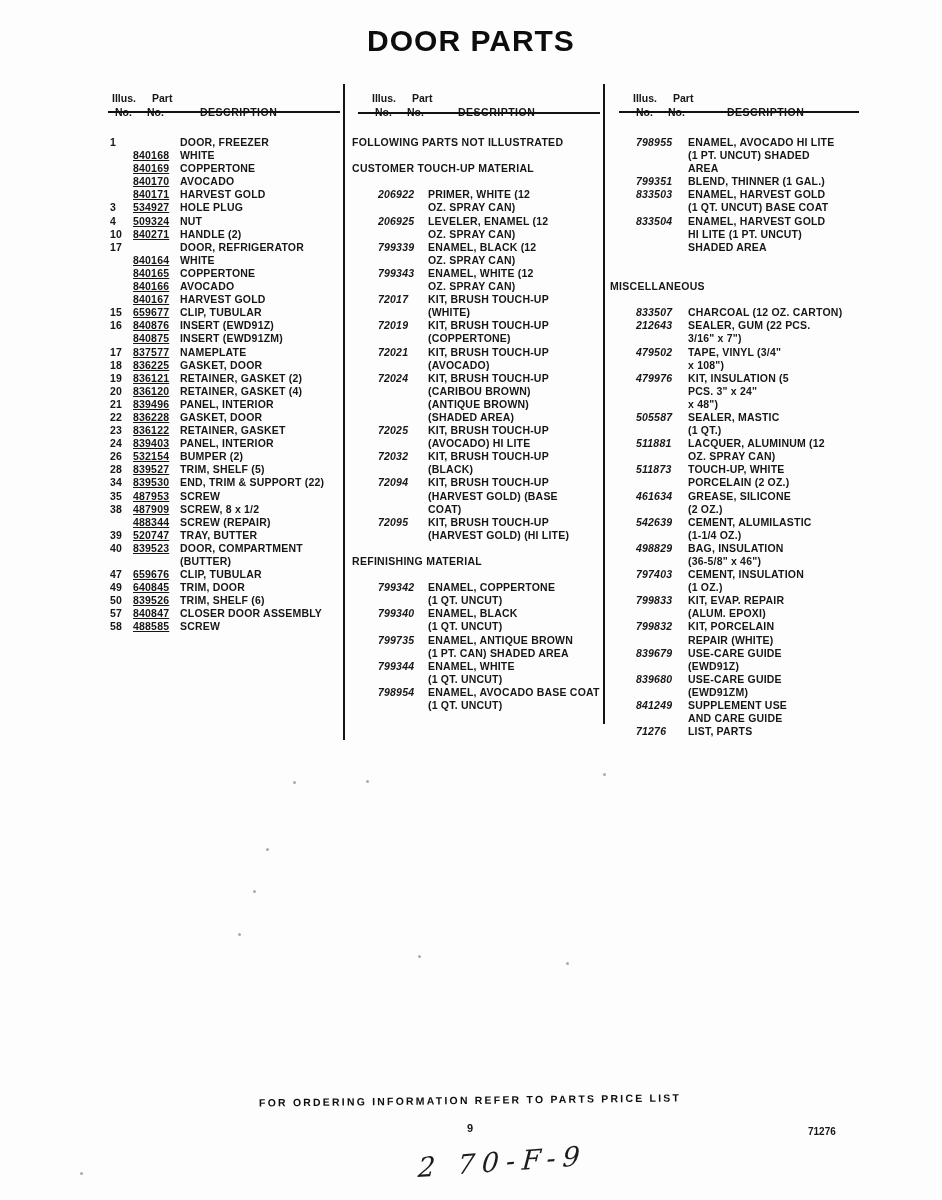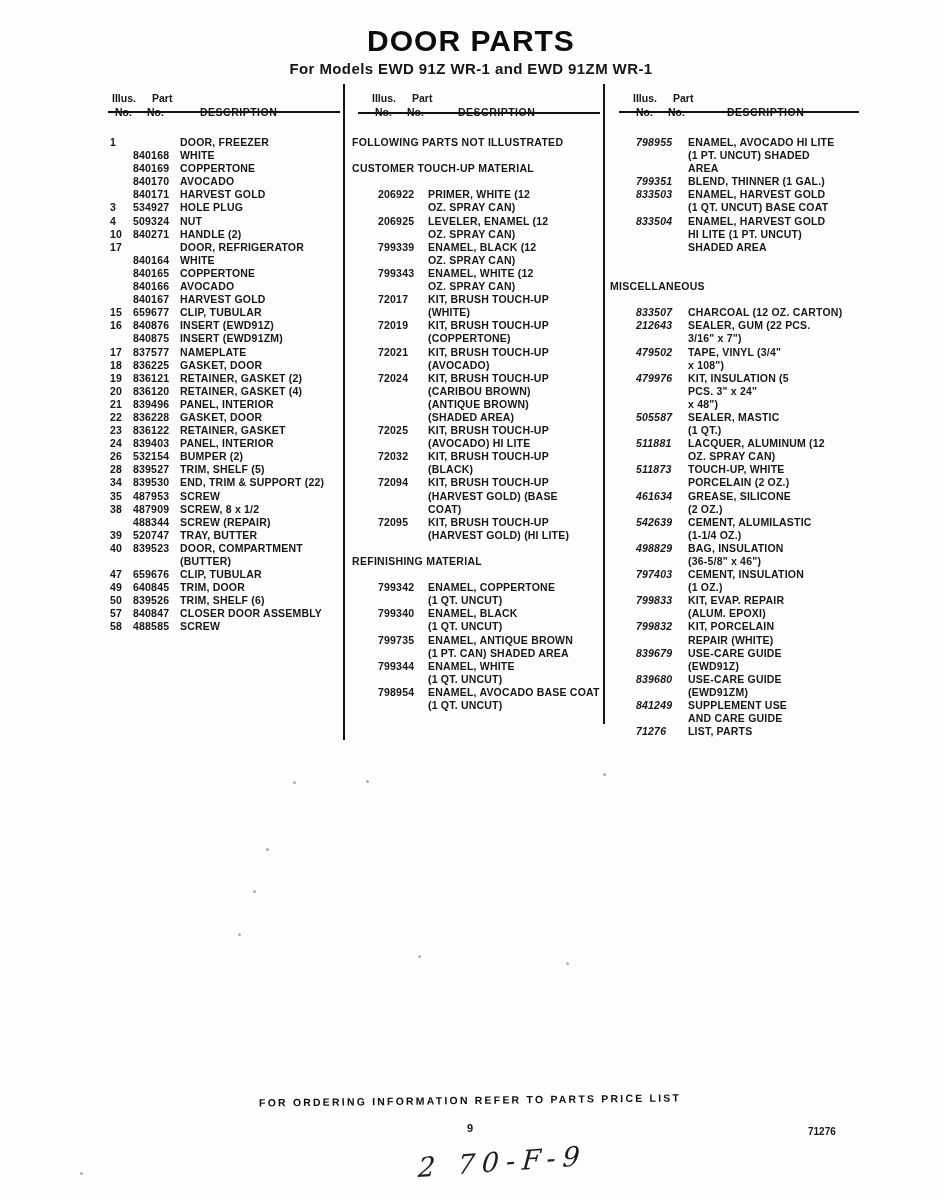--- a/index.html
+++ b/index.html
@@ -37,24 +37,24 @@
     font-size:10.5px;font-weight:bold;letter-spacing:0.2px;
     line-height:13.1px;
   }
   .row{display:flex;white-space:nowrap;height:13.1px;}
   .gap{height:13.1px;}
   .row .illus{flex:0 0 auto;}
   .row .part{flex:0 0 auto;}
   .row .desc{flex:0 0 auto;}
   .c0{left:110px;width:232px;}
   .c0 .illus{width:23px;}
-  .c0 .part{width:47px;}
+  .c0 .part{width:47px;text-decoration:underline;}
   .c1{left:352px;width:248px;}
   .c1 .illus{width:26px;}
-  .c1 .part{width:50px;}
+  .c1 .part{width:50px;font-style:italic;}
   .c2{left:610px;width:252px;}
   .c2 .illus{width:26px;}
   .c2 .part{width:52px;font-style:italic;}
   .section span{letter-spacing:0.3px;}
   
   .ordering-note{
     position:absolute;top:1094px;left:240px;width:460px;
     text-align:center;font-size:10.5px;font-weight:bold;letter-spacing:2.2px;
     transform:rotate(-0.7deg);color:#0e0e0e;white-space:nowrap;
   }
@@ -67,21 +67,20 @@
     transform:rotate(-4deg) skewX(-8deg);white-space:nowrap;
   }
   .speck{position:absolute;width:3px;height:3px;border-radius:50%;background:#6a6a6a;opacity:0.55;}
 </style>
 </head>
 <body>
 
 <div class="page">
 
   <div class="title">DOOR PARTS</div>
-  <div class="subtitle">For Models EWD 91Z WR-1 and EWD 91ZM WR-1</div>
 
   <div class="colhead" style="left:110px;width:232px;">
     <span class="l1a" style="left:2px">Illus.</span>
     <span class="l1b" style="left:42px">Part</span>
     <span class="no1" style="left:5px">No.</span>
     <span class="no2" style="left:37px">No.</span>
     <span class="dsc" style="left:90px">DESCRIPTION</span>
   </div>
   <div class="rule" style="left:108px;top:111px;width:232px;"></div>
 

